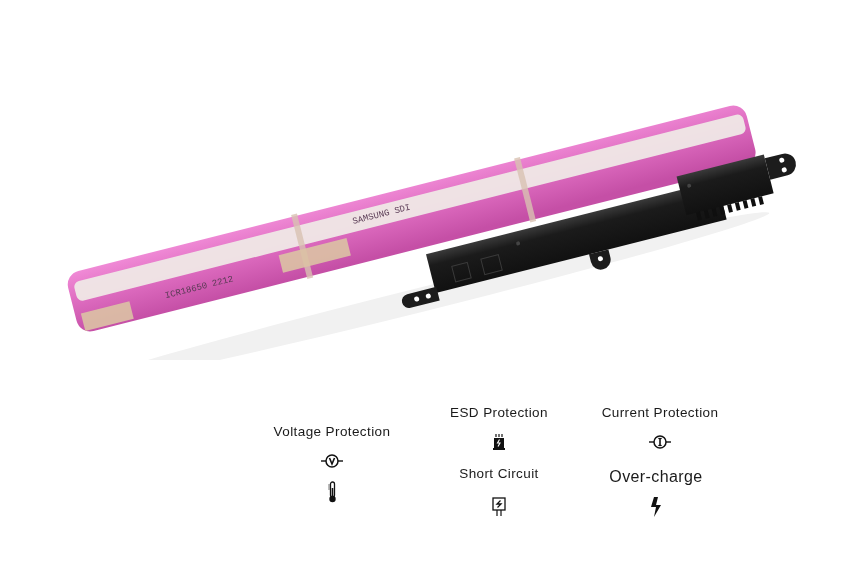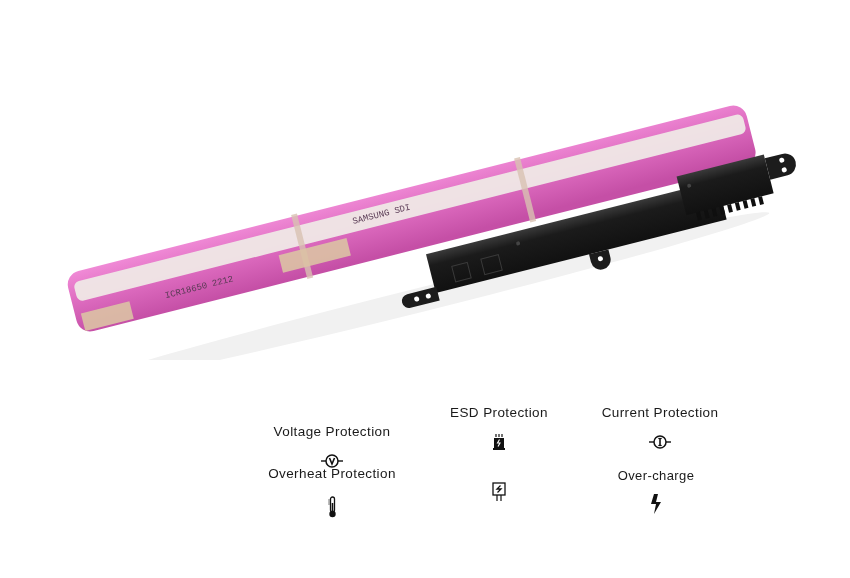--- a/index.html
+++ b/index.html
@@ -1,21 +1,21 @@
 <!DOCTYPE html>
 <html><head>
 <meta charset="utf-8">
 <style>
   html, body { margin:0; padding:0; background:#ffffff; }
   body { width:850px; height:578px; position:relative; overflow:hidden; font-family:"Liberation Sans", sans-serif; }
   .product { position:absolute; left:0; top:0; width:850px; height:360px; }
   .feature { position:absolute; width:180px; text-align:center; }
   .feature .label { font-size:13.5px; color:#1a1a1a; letter-spacing:0.4px; white-space:nowrap; }
   .feature .icon { margin:10px auto 0; width:24px; height:24px; display:block; }
-  .feature.big .label { font-size:13px; }
+  .feature.big .label { font-size:16px; }
 </style>
 </head>
 <body>
 
 <svg class="product" viewBox="0 0 850 360" xmlns="http://www.w3.org/2000/svg">
   <defs>
     <linearGradient id="pink" x1="0" y1="0" x2="0.15" y2="1">
       <stop offset="0" stop-color="#f08ad6"></stop>
       <stop offset="0.45" stop-color="#de6cc0"></stop>
       <stop offset="1" stop-color="#c54fa6"></stop>
@@ -101,32 +101,32 @@
     <line x1="1" y1="12" x2="6" y2="12" stroke="#111" stroke-width="1.4"></line>
     <line x1="18" y1="12" x2="23" y2="12" stroke="#111" stroke-width="1.4"></line>
     <circle cx="12" cy="12" r="6" fill="none" stroke="#111" stroke-width="1.5"></circle>
     <line x1="12" y1="8.5" x2="12" y2="15.5" stroke="#111" stroke-width="1.6"></line>
     <line x1="10.3" y1="8.5" x2="13.7" y2="8.5" stroke="#111" stroke-width="1.2"></line>
     <line x1="10.3" y1="15.5" x2="13.7" y2="15.5" stroke="#111" stroke-width="1.2"></line>
   </svg>
 </div>
 
 <div class="feature" style="left:242px; top:466px;">
-  <div class="label">Overheat Protection</div>
   <svg class="icon" viewBox="0 0 24 24" style="margin-top:14px">
     <rect x="10.5" y="2" width="4" height="15" rx="2" fill="none" stroke="#111" stroke-width="1.3"></rect>
     <line x1="12.5" y1="8" x2="12.5" y2="17" stroke="#111" stroke-width="1.6"></line>
     <circle cx="12.5" cy="19" r="3.2" fill="#111"></circle>
     <line x1="8" y1="5" x2="10" y2="5" stroke="#555" stroke-width="0.8"></line>
     <line x1="8" y1="7" x2="10" y2="7" stroke="#555" stroke-width="0.8"></line>
     <line x1="8" y1="9" x2="10" y2="9" stroke="#555" stroke-width="0.8"></line>
   </svg>
 </div>
 
 <div class="feature" style="left:409px; top:466px;">
+  <div class="label">Short Circuit</div>
   <svg class="icon" viewBox="0 0 24 24" style="margin-top:14px">
     <rect x="6" y="3" width="12" height="12" fill="none" stroke="#111" stroke-width="1.3"></rect>
     <path d="M13.5 5.5 L10 9 H14 L10.5 12.5" fill="none" stroke="#111" stroke-width="1.3"></path>
     <line x1="10" y1="15" x2="10" y2="21" stroke="#111" stroke-width="1.2"></line>
     <line x1="14" y1="15" x2="14" y2="21" stroke="#111" stroke-width="1.2"></line>
   </svg>
 </div>
 
 <div class="feature big" style="left:566px; top:468px;">
   <div class="label">Over-charge</div>

